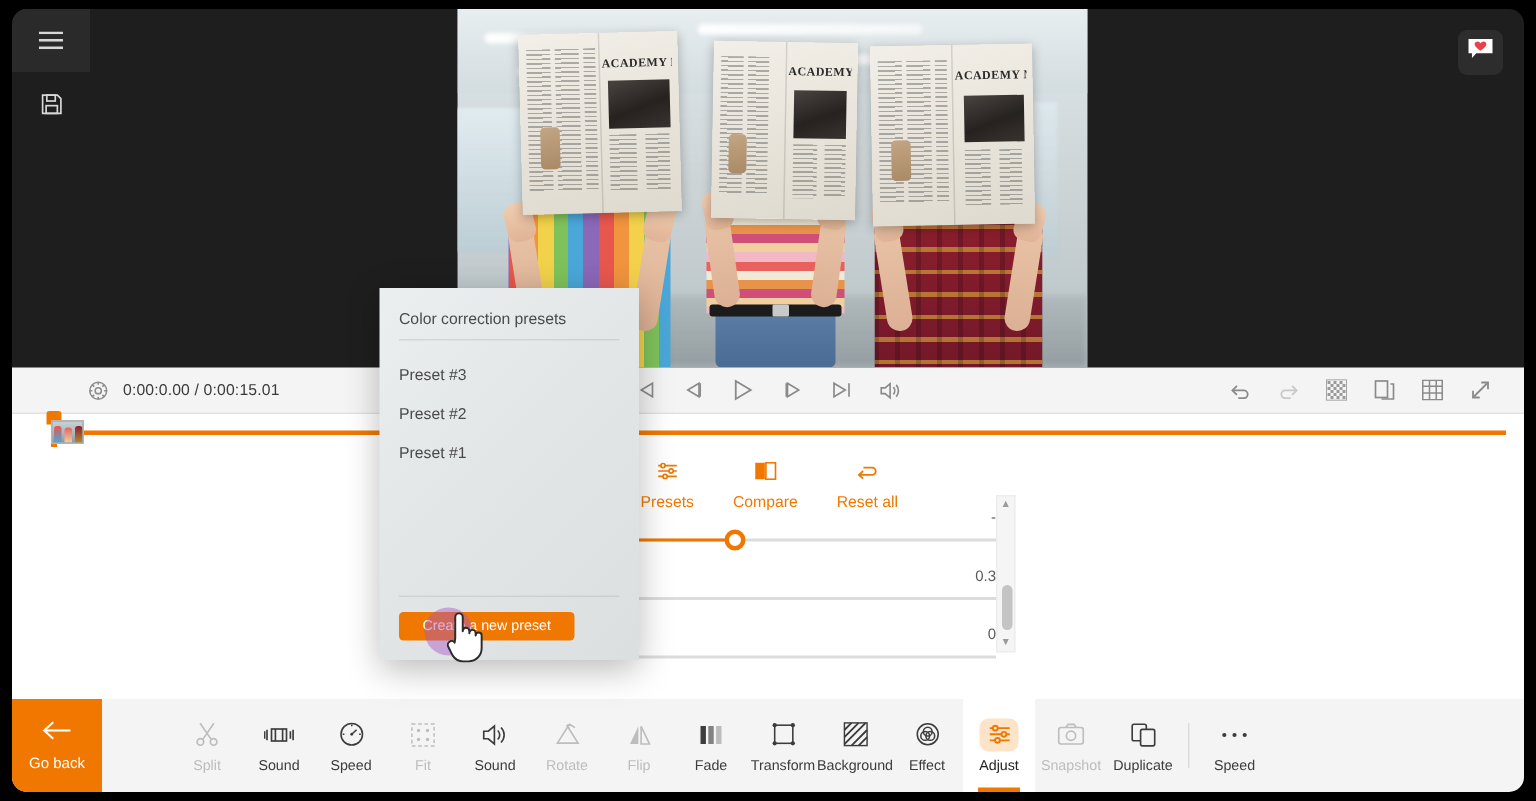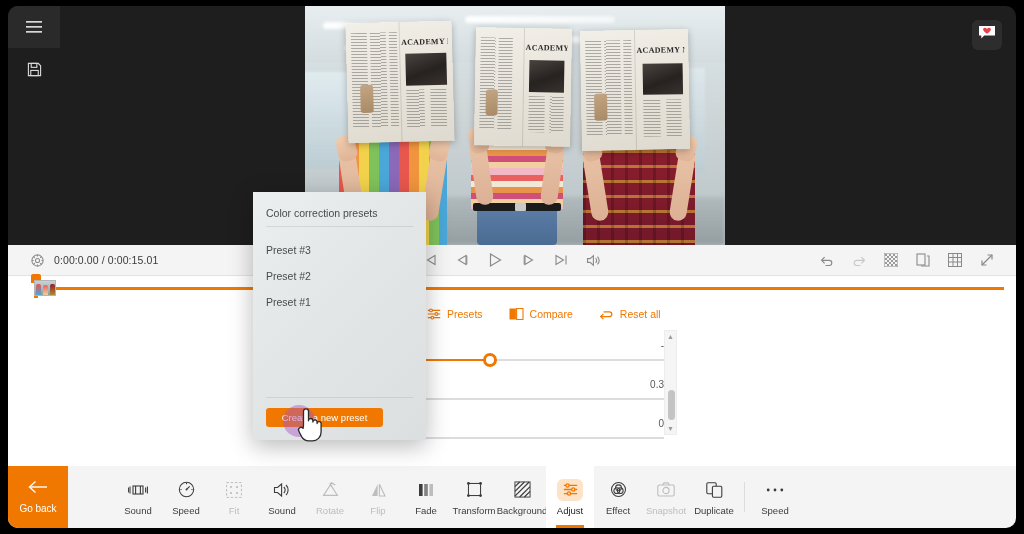--- a/index.html
+++ b/index.html
@@ -139,21 +139,21 @@
   .nbrown {
     position:absolute;
     background: linear-gradient(170deg,#c2a583,#a98a66);
   }
 
   
   .playbar {
     position:absolute; left:0; right:0; top:239px; height:31px;
     background:#f4f4f4;
     border-bottom:1px solid #e2e2e2;
-    display:flex; align-items:center;
+    display:flex; align-items:center;padding-left:28px;
   }
   .pb-left { display:flex; align-items:center; gap:9px; padding-left:22px; }
   .pb-time {
     font-size:10.5px; color:#3a3a3a; letter-spacing:.1px; white-space:nowrap;
   }
   .pb-center {
     position:absolute; left:0; right:0; display:flex;
     align-items:center; justify-content:center; gap:18px;
     pointer-events:none;
   }
@@ -190,21 +190,21 @@
   
   .panel {
     position:absolute; left:0; right:0; top:292px; bottom:62px;
     background:#ffffff;
   }
   .panel-actions {
     position:absolute; left:419px; top:10px;
     display:flex; align-items:center; gap:26px;
     color:#F07800; font-size:10.5px;
   }
-  .pa-item { display:flex; gap:6px; cursor:pointer; }
+  .pa-item { display:flex; align-items:center; gap:6px; cursor:pointer;flex-direction:column; }
 
   .slider-area { position:absolute; left:300px; top:38px; right:352px; }
   .srow { position:relative; height:39px; }
   .srow .slabel {
     position:absolute; left:0; top:5px;
     font-size:9.5px; color:#8c8c8c; letter-spacing:.6px;
   }
   .srow .sval {
     position:absolute; right:0; top:4px;
     font-size:10px; color:#5a5a5a;
@@ -644,20 +644,30 @@
           <svg width="20" height="14" viewBox="0 0 20 14" fill="none" stroke="#fff" stroke-width="1.4">
             <path d="M19 7H2"></path>
               <path d="M7.5 1.5 1.5 7l6 5.5"></path>
           </svg>
         </span>
         <span class="lbl">Go back</span>
       </div>
 
       <div class="tools">
 
+        <div class="tool disabled">
+          <span class="iconwrap">
+            <svg width="16" height="17" viewBox="0 0 16 17" fill="none" stroke="currentColor" stroke-width="1.1">
+              <circle cx="3.6" cy="13.6" r="2.2"></circle>
+                <circle cx="12.4" cy="13.6" r="2.2"></circle>
+              <path d="M5.2 11.9 12.6 1.2M10.8 11.9 3.4 1.2"></path>
+            </svg>
+          </span>
+          <span class="tlbl">Split</span>
+        </div>
 
         <div class="tool">
           <span class="iconwrap">
             <svg width="20" height="16" viewBox="0 0 20 16" fill="none" stroke="currentColor" stroke-width="1.1">
               <rect x="5" y="4" width="10" height="8"></rect>
               <path d="M2 4.5v7M0.4 5.5v5M17.6 5.5v5M19.4 4.5v7M7.6 4v8M12.4 4v8"></path>
             </svg>
           </span>
           <span class="tlbl">Sound</span>
         </div>
@@ -748,42 +758,42 @@
           <span class="iconwrap">
             <svg width="17" height="17" viewBox="0 0 18 18" fill="none" stroke="currentColor" stroke-width="1">
               <rect x="1" y="1" width="16" height="16"></rect>
               <path d="M1 6 6 1M1 11 11 1M1 16 16 1M6 17 17 6M11 17 17 11" stroke-width="1.3"></path>
             </svg>
           </span>
           <span class="tlbl">Background</span>
         </div>
 
 
+        <div class="tool">
+          <span class="iconwrap">
+            <svg width="17" height="17" viewBox="0 0 18 18" fill="none" stroke="currentColor" stroke-width="1.1">
+              <circle cx="9" cy="9" r="7.4"></circle>
+              <circle cx="7.2" cy="10.2" r="3.1"></circle>
+                <circle cx="10.8" cy="10.2" r="3.1"></circle>
+              <circle cx="9" cy="7.2" r="3.1"></circle>
+            </svg>
+          </span>
+          <span class="tlbl">Effect</span>
+        </div>
+
         <div class="tool active">
           <span class="iconwrap">
             <svg width="15" height="13" viewBox="0 0 14 12" fill="none" stroke="#F07800" stroke-width="1.2">
               <path d="M0.8 2.2h12.4M0.8 6h12.4M0.8 9.8h12.4"></path>
               <circle cx="4.2" cy="2.2" r="1.5" fill="#fde3c8"></circle>
               <circle cx="9.6" cy="6" r="1.5" fill="#fde3c8"></circle>
               <circle cx="5.6" cy="9.8" r="1.5" fill="#fde3c8"></circle>
             </svg>
           </span>
           <span class="tlbl">Adjust</span>
-        </div>
-
-        <div class="tool">
-          <span class="iconwrap">
-            <svg width="17" height="17" viewBox="0 0 18 18" fill="none" stroke="currentColor" stroke-width="1.1">
-              <circle cx="9" cy="9" r="7.4"></circle>
-              <circle cx="7.2" cy="10.2" r="3.1"></circle>
-                <circle cx="10.8" cy="10.2" r="3.1"></circle>
-              <circle cx="9" cy="7.2" r="3.1"></circle>
-            </svg>
-          </span>
-          <span class="tlbl">Effect</span>
         </div>
 
 
         <div class="tool disabled">
           <span class="iconwrap">
             <svg width="18" height="15" viewBox="0 0 18 15" fill="none" stroke="currentColor" stroke-width="1.1">
               <rect x="0.8" y="3" width="16.4" height="11" rx="1.6"></rect>
               <path d="M5.6 3 7 0.9h4L12.4 3"></path>
                 <circle cx="9" cy="8.5" r="3.1"></circle>
             </svg>

